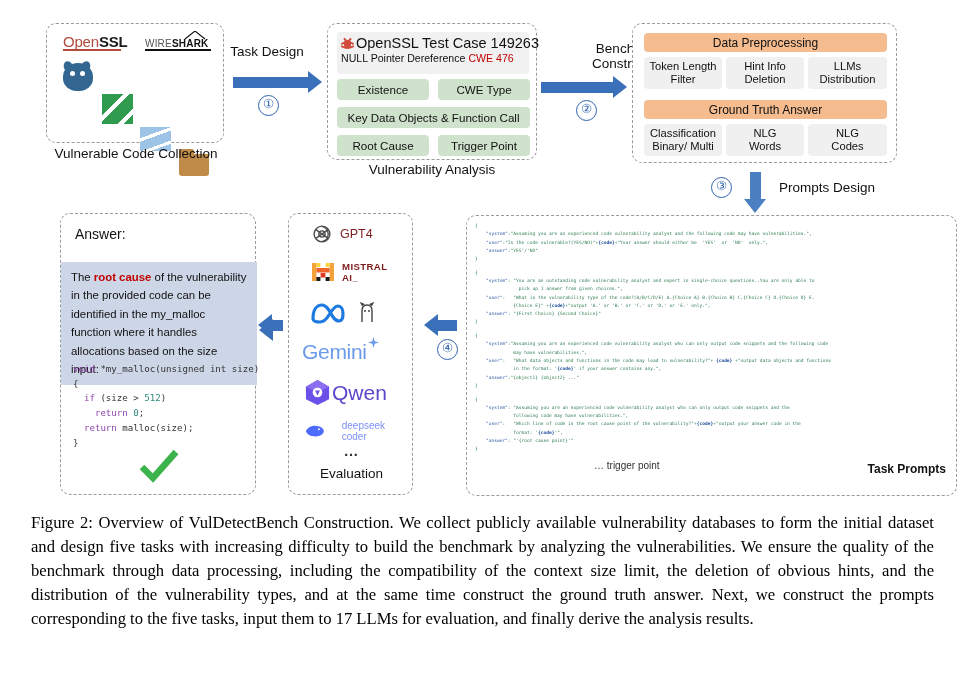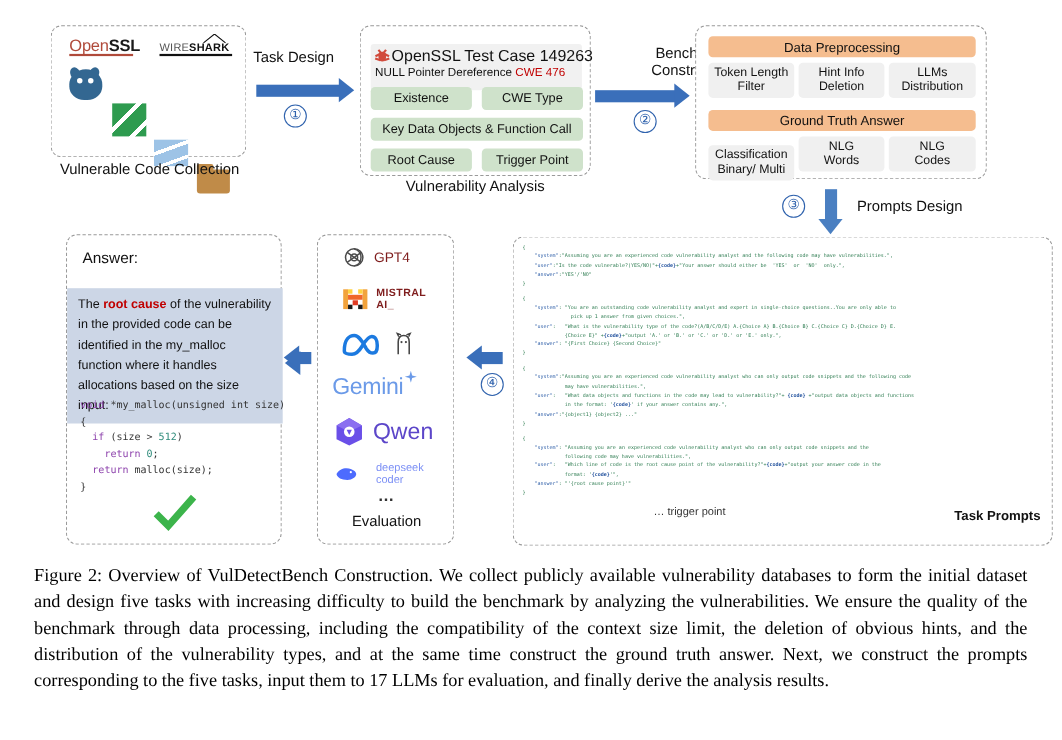--- a/index.html
+++ b/index.html
@@ -79,21 +79,21 @@
   .circnum{
     position:absolute;width:19px;height:19px;border:1.4px solid #2f62ad;border-radius:50%;
     color:#2f62ad;font-size:12.5px;text-align:center;line-height:17px;
     font-family:"Liberation Sans", sans-serif;
   }
 
   
   #box-vuln{left:327px;top:8px;width:210px;height:137px;}
   .vulnhead{
     position:absolute;left:9px;top:8px;width:192px;height:42px;background:#f1f1f1;
-    border-radius:3px;box-sizing:border-box;padding:3px 4px 0 4px;margin-top:8px;
+    border-radius:3px;box-sizing:border-box;padding:3px 4px 0 4px;
   }
   .vulnhead .t1{font-size:14.5px;color:#111;white-space:nowrap;}
   .vulnhead .t2{font-size:10.6px;color:#111;white-space:nowrap;margin-top:1px;}
   .vulnhead .cwe{color:#c00000;}
   .bug{display:inline-block;width:13px;height:12px;position:relative;vertical-align:-2px;margin-right:2px;}
   .bug .body{position:absolute;left:3px;top:2px;width:7px;height:9px;border-radius:40% 40% 50% 50%;background:#d14b3c;}
   .bug .leg{position:absolute;width:5px;height:1.6px;background:#d14b3c;}
   .gbtn{
     position:absolute;background:#cfe2cb;border-radius:4px;font-size:11.6px;color:#111;
     display:flex;align-items:center;justify-content:center;text-align:center;
@@ -236,21 +236,21 @@
     </div>
     <div class="gcell" style="left:93px;top:33px;width:78px;height:32px;">
       <span><span>Hint Info</span><br><span>Deletion</span></span>
     </div>
     <div class="gcell" style="left:175px;top:33px;width:79px;height:32px;">
       <span><span>LLMs</span><br><span>Distribution</span></span>
     </div>
 
     <div class="obar" style="left:11px;top:76px;width:243px;height:19px;">Ground Truth Answer</div>
 
-    <div class="gcell" style="left:11px;top:100px;width:78px;height:32px;margin-top:8px;">
+    <div class="gcell" style="left:11px;top:100px;width:78px;height:32px;">
       <span><span>Classification</span><br><span>Binary/ Multi</span></span>
     </div>
     <div class="gcell" style="left:93px;top:100px;width:78px;height:32px;">
       <span><span>NLG</span><br><span>Words</span></span>
     </div>
     <div class="gcell" style="left:175px;top:100px;width:79px;height:32px;">
       <span><span>NLG</span><br><span>Codes</span></span>
     </div>
   </div>
 
@@ -317,21 +317,21 @@
       </svg>
     </div>
 
     <div class="mrow" style="left:13px;top:126px;">
       <span style="font-size:21px;color:#6b9ae8;letter-spacing:-.3px;">Gemini</span>
       <svg width="11" height="11" viewBox="0 0 11 11" style="position:absolute;left:66px;top:-3px;">
         <path d="M5.5 0 L6.7 4.3 L11 5.5 L6.7 6.7 L5.5 11 L4.3 6.7 L0 5.5 L4.3 4.3 Z" fill="#6b9ae8"></path>
       </svg>
     </div>
 
-    <div class="mrow" style="left:15px;top:165px;gap:8px;">
+    <div class="mrow" style="left:15px;top:165px;gap:1px;">
       <svg width="27" height="27" viewBox="0 0 28 28">
         <path d="M14 1 L26 8 L26 21 L14 27 L2 21 L2 8 Z" fill="#6a4fe8"></path>
         <path d="M14 1 L26 8 L14 14 L2 8 Z" fill="#8b6ff0"></path>
         <circle cx="14" cy="14" r="5" fill="#fff"></circle>
         <path d="M11.5 12 L16.5 12 L14 17 Z" fill="#6a4fe8"></path>
       </svg>
       <span style="font-size:21px;color:#5c46c9;">Qwen</span>
     </div>
 
     <div class="mrow" style="left:16px;top:206px;gap:17px;">

